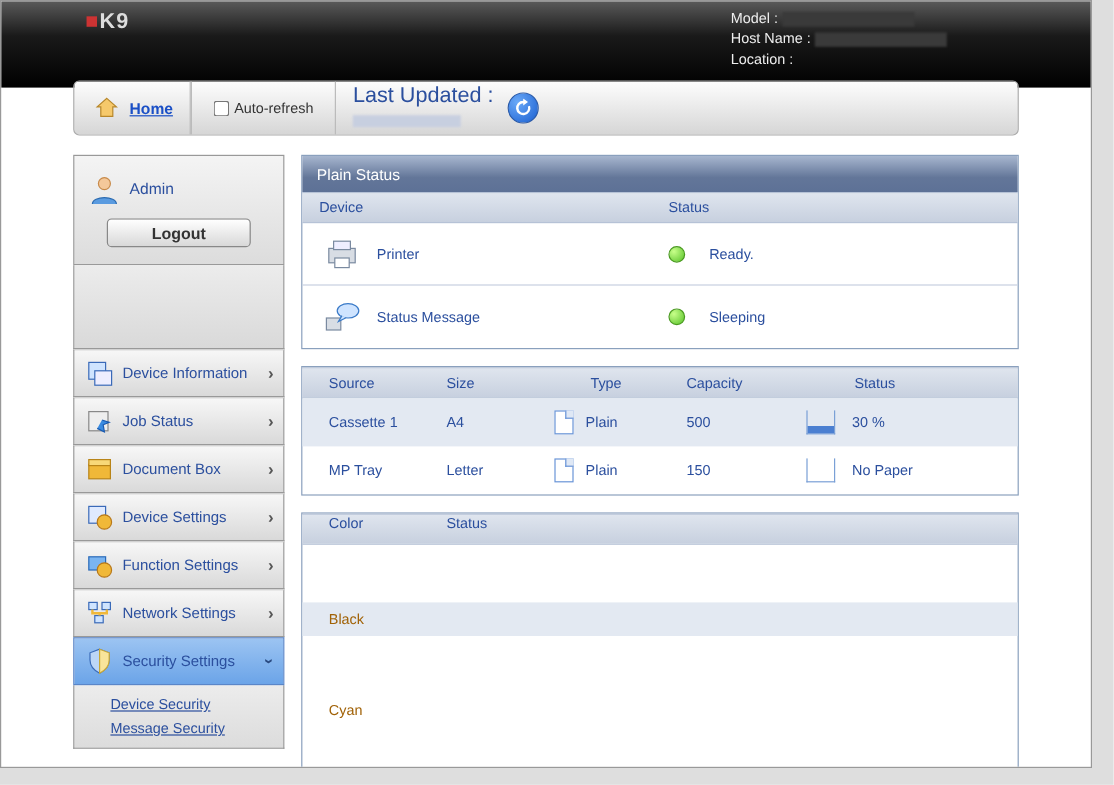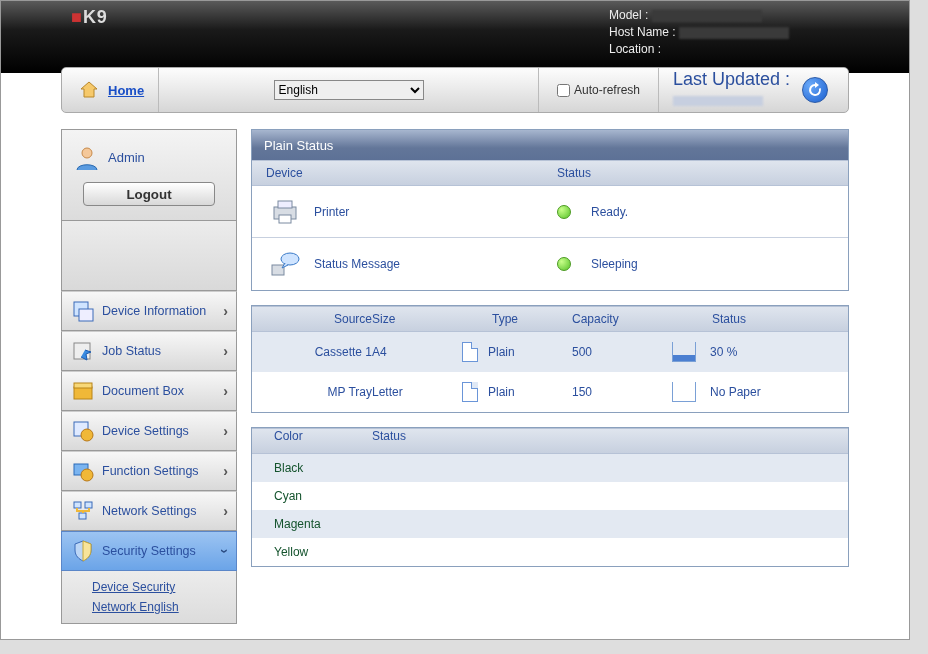--- a/index.html
+++ b/index.html
@@ -82,21 +82,21 @@
   }
   .user-card {
     background: linear-gradient(#f4f4f4,#dcdcdc);
     border:1px solid #999;
     padding:10px 8px 14px 8px;
     display:flex; flex-direction:column; align-items:center;
   }
   .user-row { display:flex; align-items:center; gap:8px; width:100%; padding:4px 2px 12px 4px;}
   .user-name { color:#2b4f9e; font-weight:normal; font-size:13px; }
   .logout-btn {
-    width:132px; height:24px;
+    width:120px; height:24px;
     background:linear-gradient(#fff,#d8d8d8);
     border:1px solid #888; border-radius:4px;
     font-weight:bold; color:#333; cursor:pointer;
   }
   .spacer { height:70px; background:linear-gradient(#ececec,#d9d9d9); border:1px solid #999; border-top:none;}
 
   .nav-item {
     height:40px;
     background: linear-gradient(#f7f7f7,#d9d9d9);
     border:1px solid #999;
@@ -157,34 +157,34 @@
     background: radial-gradient(circle at 30% 30%, #c8ff8a, #58c22a);
     border:1px solid #4a9a20;
   }
 
   .paper-head, .paper-row {
     display:flex; align-items:center;
   }
   .paper-head { height:26px; background:linear-gradient(#dfe5ee,#c7d0df); color:#2b4f9e; border-top:1px solid #b6c2d6; border-bottom:1px solid #b6c2d6;}
   .paper-row { height:40px; color:#2b4f9e; }
   .paper-row.alt { background:#e3e9f2; }
-  .pc1{width:120px; padding-left:22px;text-align:right;}
+  .pc1{width:120px; padding-left:22px;}
   .pc2{width:90px;}
   .pc3{width:110px; display:flex; align-items:center; gap:10px;}
   .pc4{width:100px;}
   .pc5{width:160px; display:flex; align-items:center; gap:14px;}
   .tray-ico{width:24px;height:20px;border:1px solid #7aa0d6;border-top:none;position:relative;}
   .tray-ico.fill::after{content:"";position:absolute;bottom:0;left:0;right:0;height:30%;background:#4b7fd1;}
   .page-ico{width:16px;height:20px;border:1px solid #6a95d8;background:#fff;position:relative;}
   .page-ico::after{content:"";position:absolute;right:-1px;top:-1px;width:6px;height:6px;background:#dfe8f5;border-left:1px solid #6a95d8;border-bottom:1px solid #6a95d8;}
 
   .toner-head{height:26px;background:linear-gradient(#dfe5ee,#c7d0df);display:flex;color:#2b4f9e;border-top:1px solid #b6c2d6;border-bottom:1px solid #b6c2d6;}
   .tc1{width:120px;padding-left:22px;}
   .tc2{flex:1;}
-  .toner-row{height:28px;display:flex;align-items:center;color:#14532d;}
+  .toner-row{height:28px;display:flex;align-items:center;color:#a16207;margin-top:48px;}
   .toner-row.alt{background:#e3e9f2;}
 
   svg { display:block; }
 </style>
 </head>
 <body>
 
 <div class="viewport">
 
   <div class="top-black">
@@ -199,25 +199,20 @@
   </div>
 
   <div class="topbar">
     <div class="home-box">
       <span class="nav-icon">
         <svg width="20" height="20" viewBox="0 0 20 20">
             <polygon points="10,2 18,9 15,9 15,17 5,17 5,9 2,9" fill="#f6c96b" stroke="#b8872a"></polygon>
           </svg>
       </span>
       <a class="home-link">Home</a>
-    </div>
-    <div class="lang-box">
-      <select class="lang-select">
-        <option>English</option>
-      </select>
     </div>
     <div class="auto-box">
       <input type="checkbox" style="">
       <span>Auto-refresh</span>
     </div>
     <div class="updated-box">
       <div>
         <div>Last Updated :</div>
         <span class="blur2"></span>
       </div>
@@ -312,21 +307,21 @@
             <svg width="24" height="24" viewBox="0 0 24 24">
               <path d="M12 2l8 3v6c0 6-4 9-8 11-4-2-8-5-8-11V5l8-3z" fill="#bcd6f6" stroke="#3a6ab8"></path>
               <path d="M12 2l8 3v6c0 6-4 9-8 11V2z" fill="#f8e49a" stroke="#c8a838"></path>
             </svg>
           </span>
         <span>Security Settings</span>
         <span class="chev">›</span>
       </div>
       <div class="sub-nav">
         <a>Device Security</a>
-        <a>Network English</a>
+        <a>Message Security</a>
       </div>
     </div>
 
     <div class="main">
 
       <div class="panel">
         <div class="panel-header">Plain Status</div>
         <div class="subhead">
           <div class="c-dev" style="padding-left:14px">Device</div>
           <div class="c-stat">Status</div>

